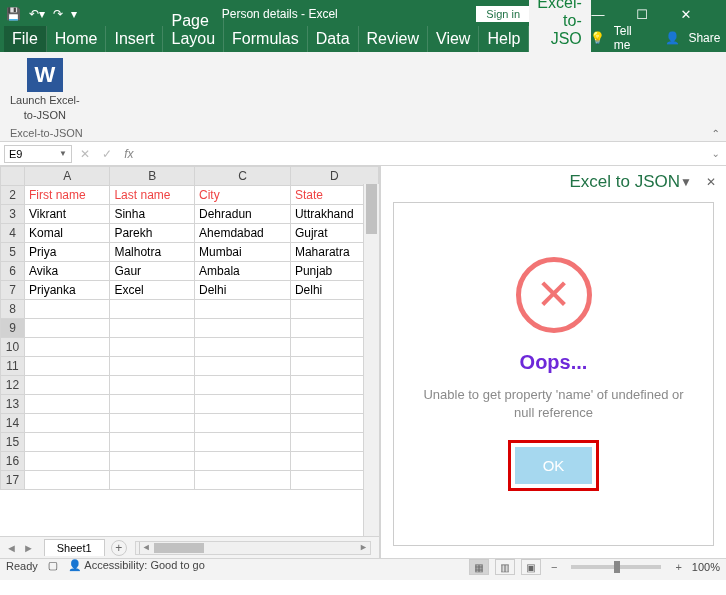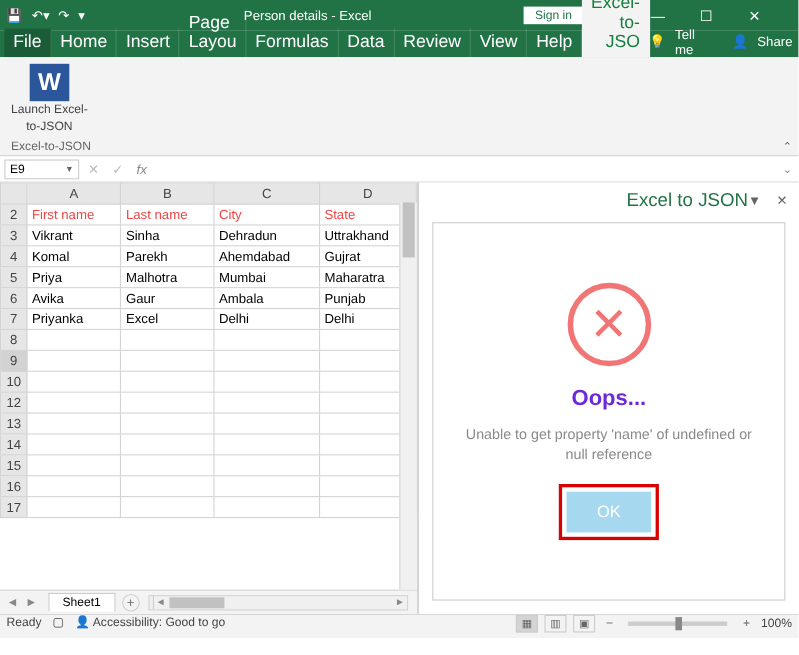--- a/index.html
+++ b/index.html
@@ -226,20 +226,27 @@
               <td></td>
             </tr>
             <tr>
               <th class="row-hdr">10</th>
               <td></td>
               <td></td>
               <td></td>
               <td></td>
             </tr>
             <tr>
+              <th class="row-hdr">11</th>
+              <td></td>
+              <td></td>
+              <td></td>
+              <td></td>
+            </tr>
+            <tr>
               <th class="row-hdr">12</th>
               <td></td>
               <td></td>
               <td></td>
               <td></td>
             </tr>
             <tr>
               <th class="row-hdr">13</th>
               <td></td>
               <td></td>

